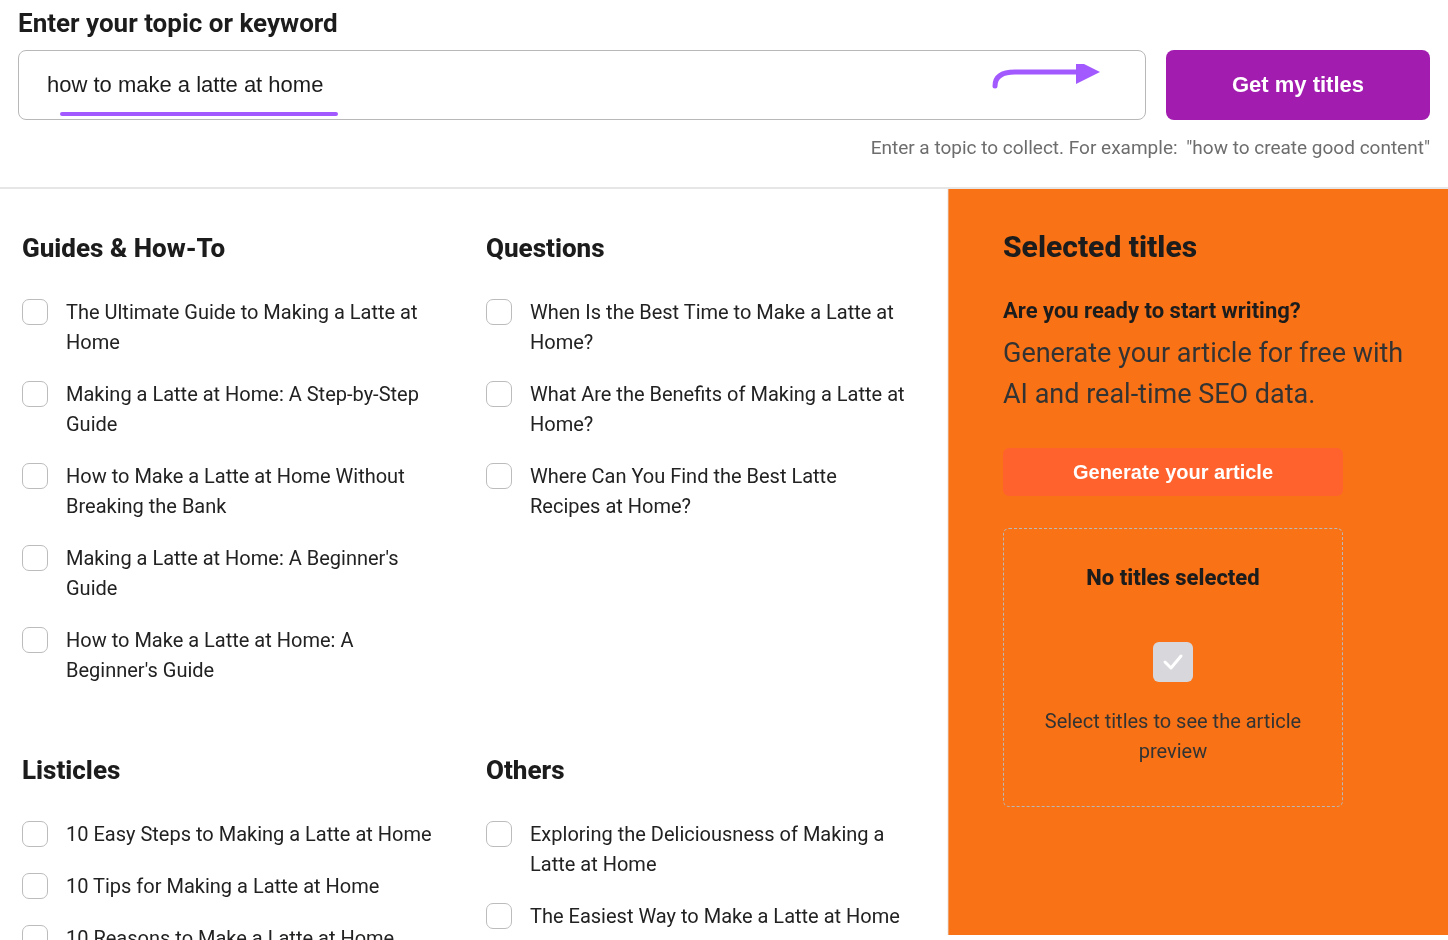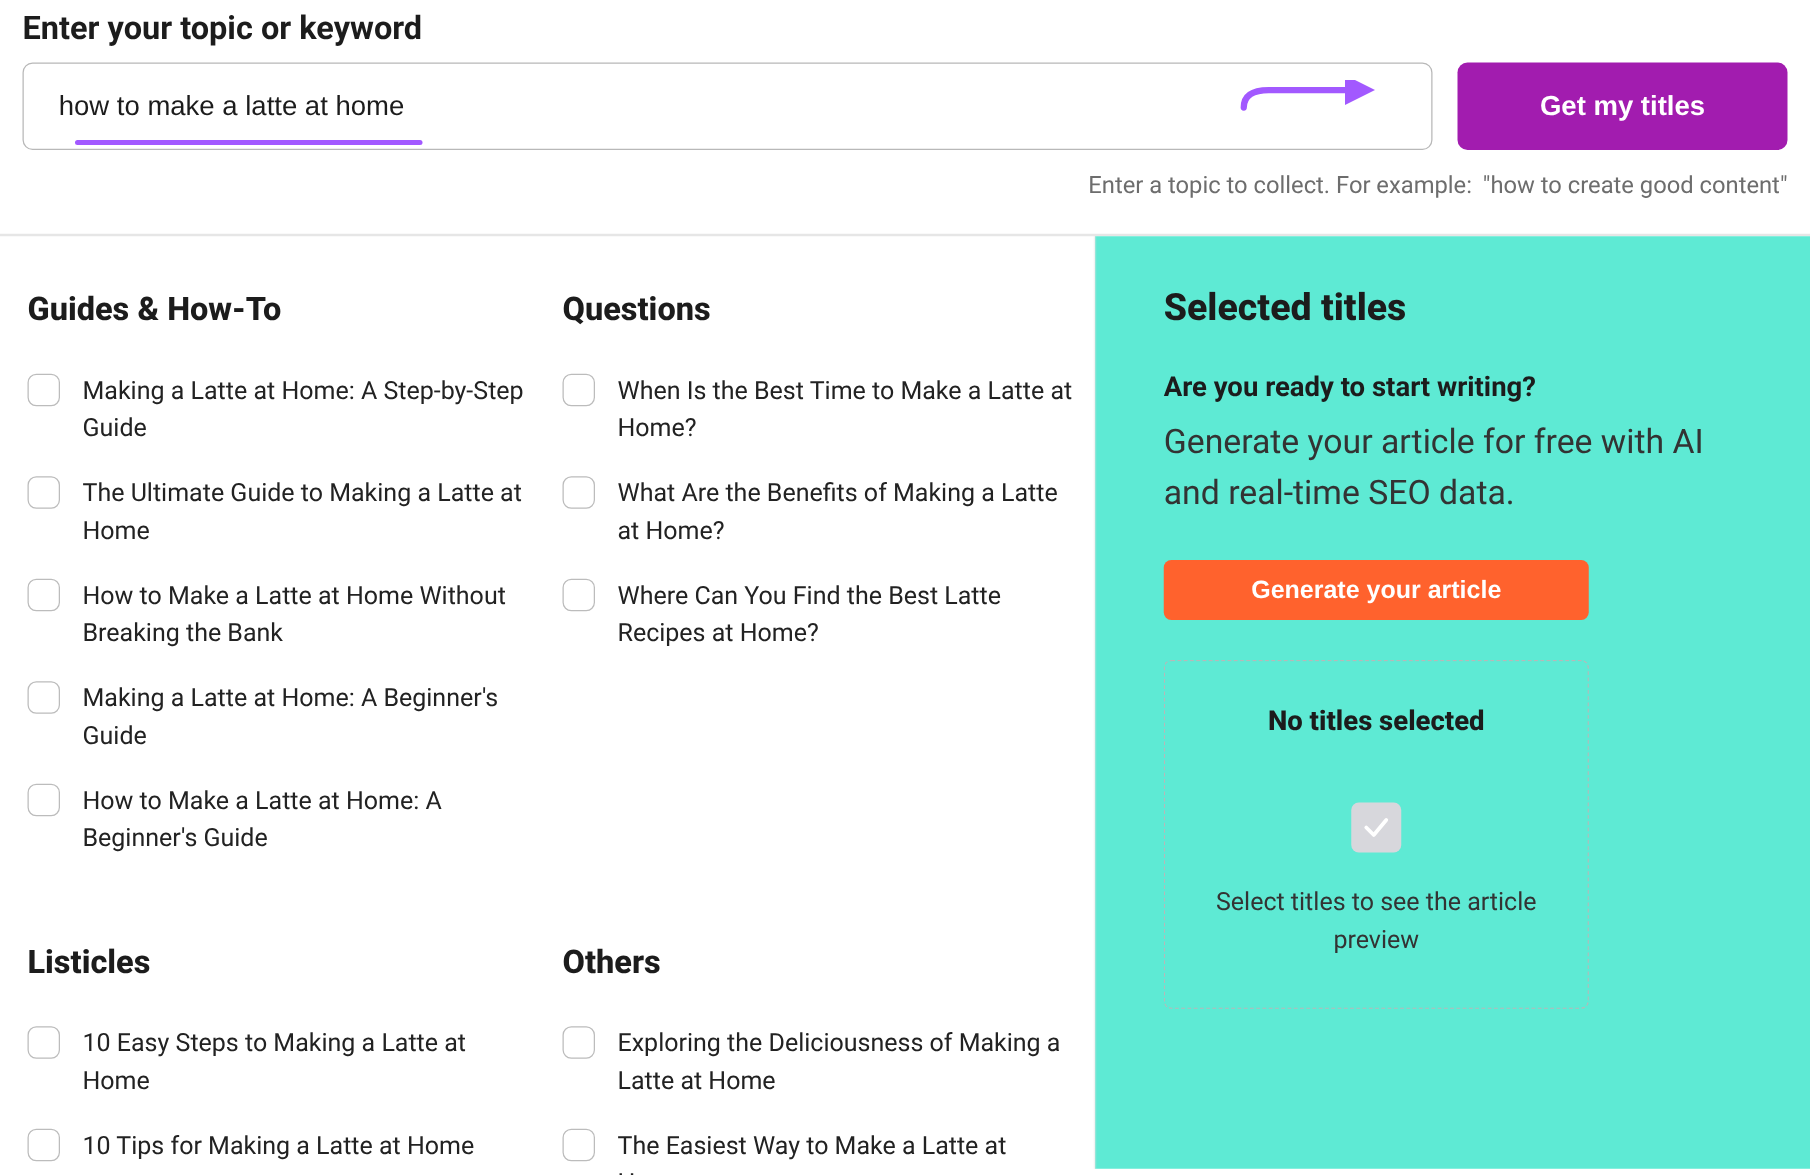--- a/index.html
+++ b/index.html
@@ -111,22 +111,22 @@
     margin-top: 2px;
     cursor: pointer;
   }
   .title-text {
     font-size: 20px;
     line-height: 1.5;
     color: #222;
     max-width: 380px;
   }
   .sidebar {
-    width: 572px;
-    background: #5eead4;
+    width: 500px;
+    background: #f97316;
     padding: 40px 37px 0 55px;
     position: relative;
   }
   .sidebar::before {
     content: "";
     position: absolute;
     left: -1px;
     top: 0;
     bottom: 0;
     width: 2px;
@@ -208,25 +208,25 @@
     <span class="hint-example">"how to create good content"</span>
   </div>
 </div>
 
 <div class="main">
   <div class="titles-area" id="titles-area">
       <div class="category">
         <div class="category-heading">Guides &amp; How-To</div>
         <div class="title-item">
           <div class="checkbox"></div>
+          <div class="title-text">The Ultimate Guide to Making a Latte at Home</div>
+        </div>
+        <div class="title-item">
+          <div class="checkbox"></div>
           <div class="title-text">Making a Latte at Home: A Step-by-Step Guide</div>
-        </div>
-        <div class="title-item">
-          <div class="checkbox"></div>
-          <div class="title-text">The Ultimate Guide to Making a Latte at Home</div>
         </div>
         <div class="title-item">
           <div class="checkbox"></div>
           <div class="title-text">How to Make a Latte at Home Without Breaking the Bank</div>
         </div>
         <div class="title-item">
           <div class="checkbox"></div>
           <div class="title-text">Making a Latte at Home: A Beginner's Guide</div>
         </div>
         <div class="title-item">

